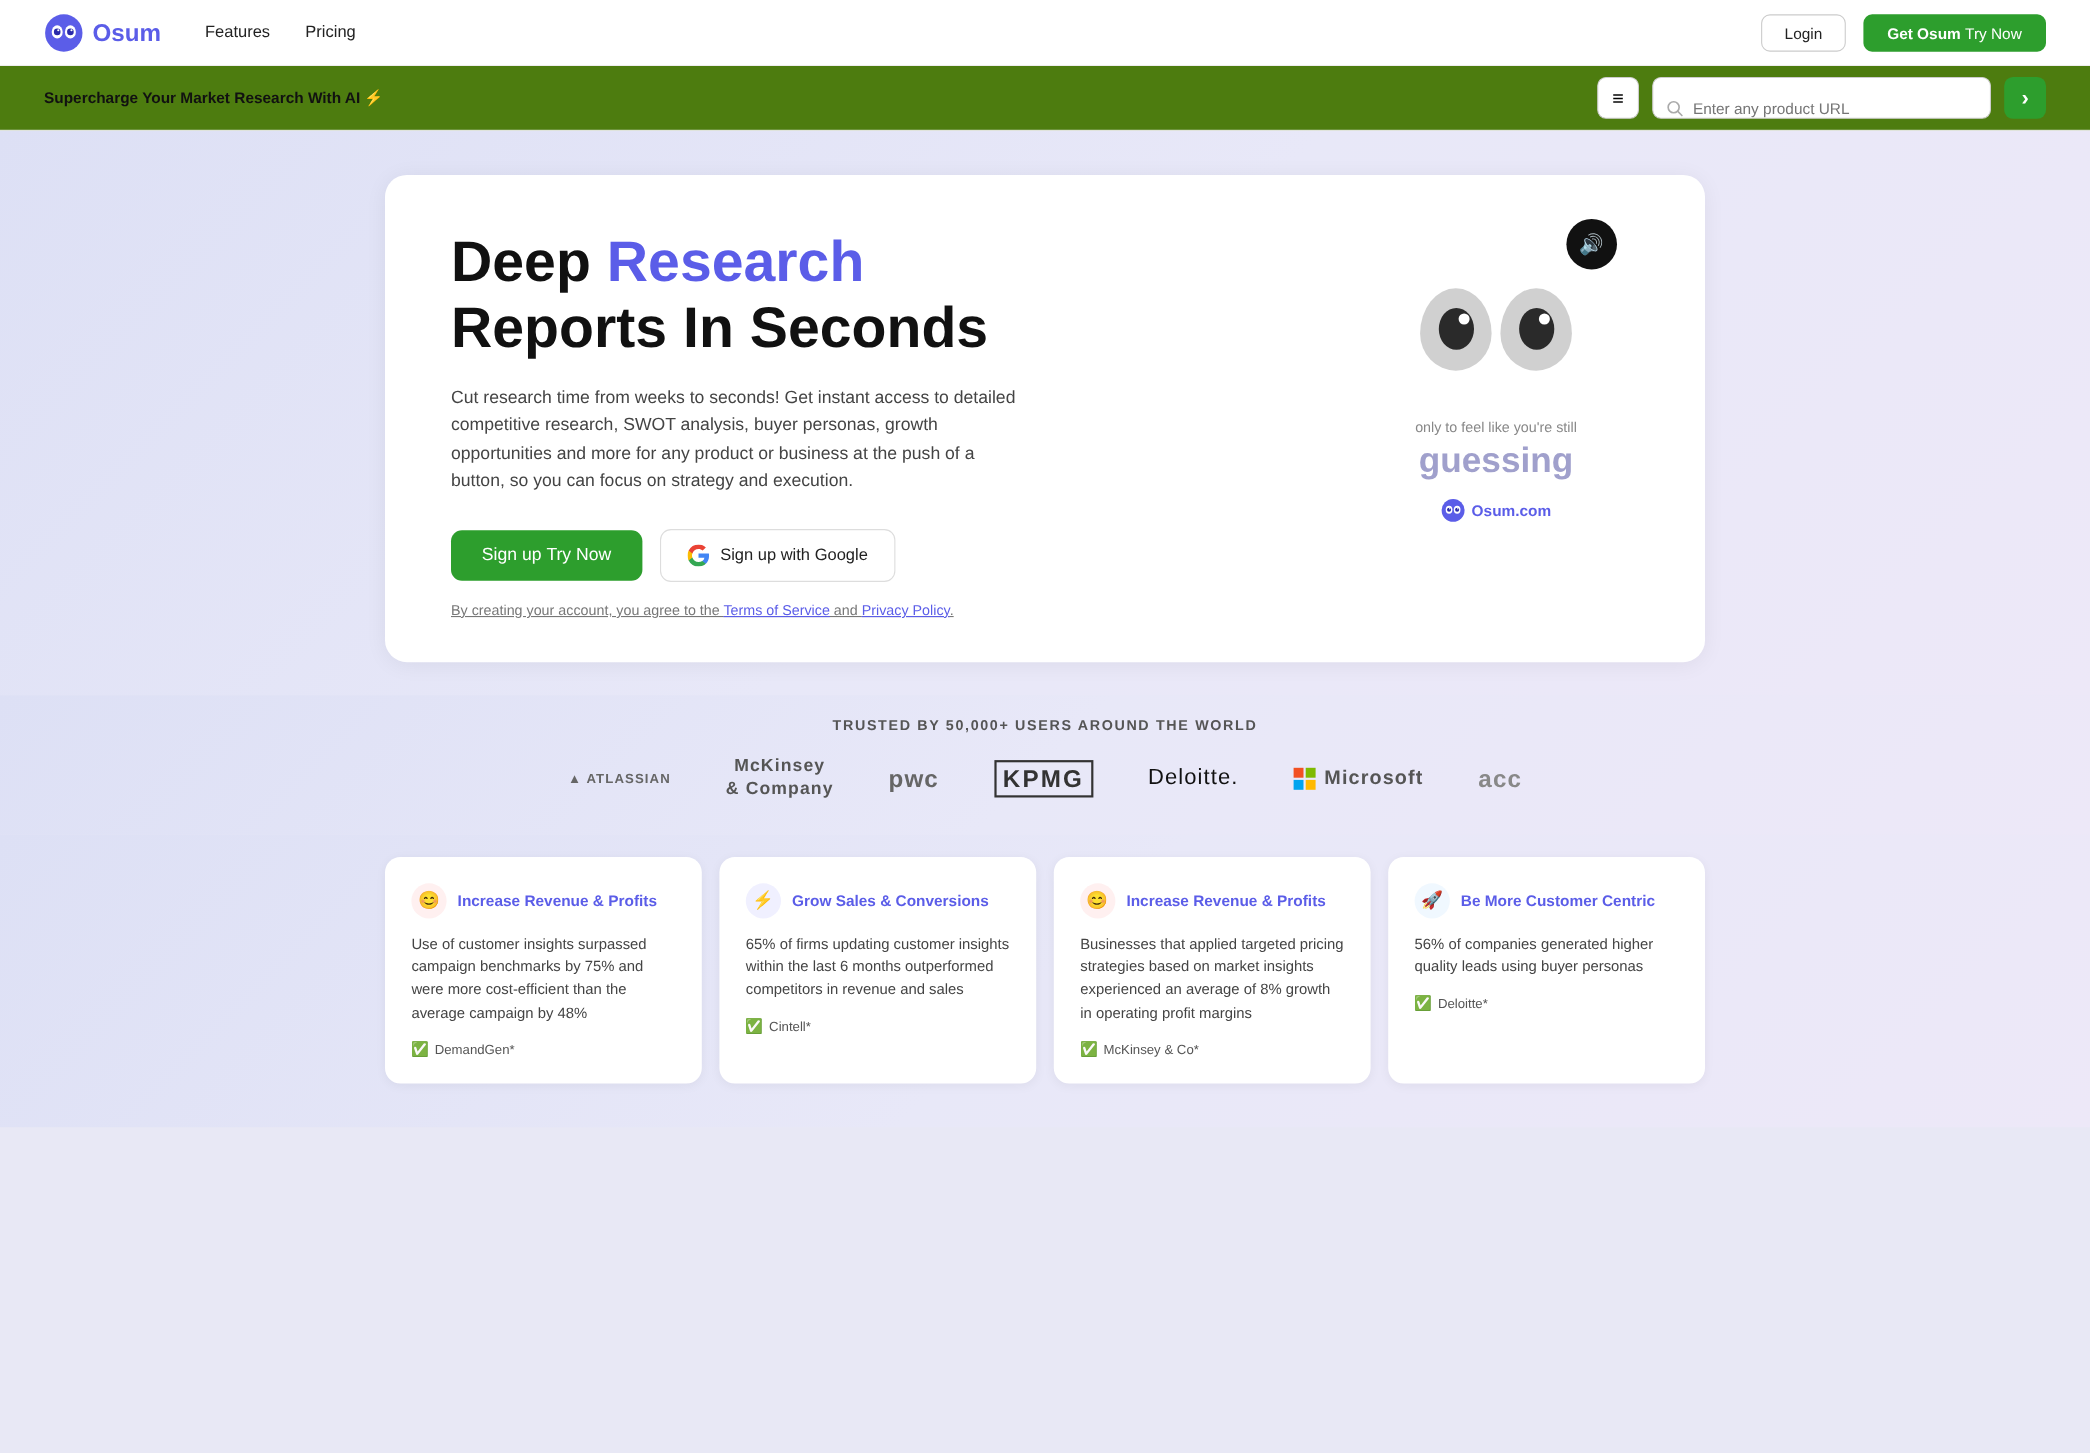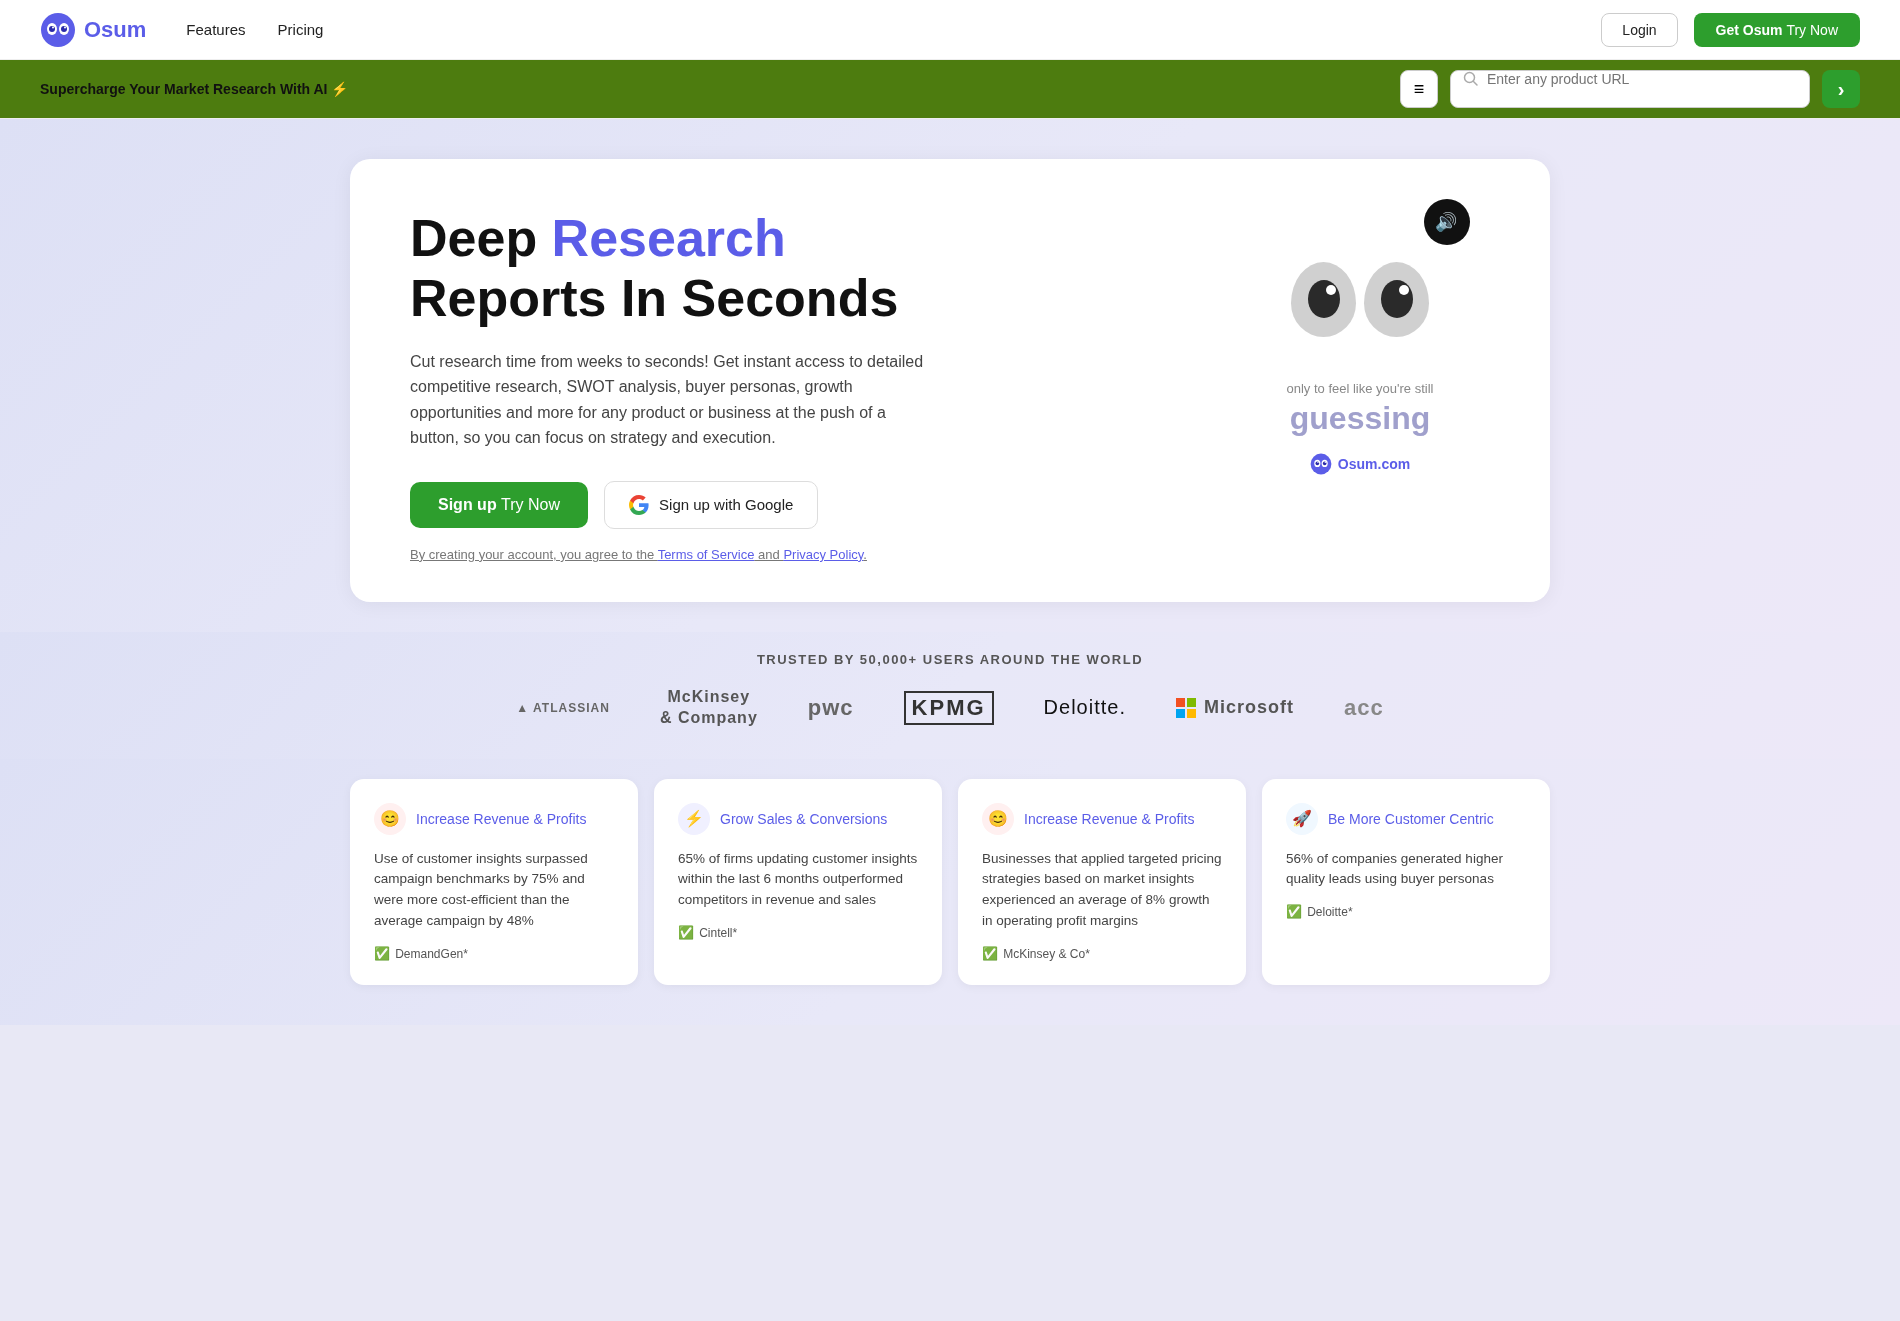--- a/index.html
+++ b/index.html
@@ -91,26 +91,26 @@
       width: 38px;
       height: 38px;
       display: flex;
       align-items: center;
       justify-content: center;
       cursor: pointer;
       margin-left: auto;
     }
     .search-input-wrap {
       display: flex;
-      align-items: flex-start;
+      align-items: flex-end;
       border: 1px solid #ccc;
       border-radius: 8px;
       padding: 0 12px;
       height: 38px;
-      width: 360px;
+      width: 308px;
       background: #fff;
     }
     .search-input-wrap input {
       border: none;
       outline: none;
       font-size: 14px;
       color: #555;
       width: 100%;
       background: transparent;
     }
@@ -358,21 +358,21 @@
       height: 32px;
       border-radius: 50%;
       background: #f0f0ff;
       display: flex;
       align-items: center;
       justify-content: center;
       font-size: 16px;
     }
     .feature-title {
       font-size: 14px;
-      font-weight: 400;
+      font-weight: 700;
       color: #5b5de8;
     }
     .feature-desc {
       font-size: 13.5px;
       color: #444;
       line-height: 1.55;
     }
     .feature-source {
       margin-top: 14px;
       font-size: 12px;
@@ -435,21 +435,21 @@
 <section class="hero-section">
   <div class="hero-card">
     <div class="hero-left">
       <h1 class="hero-title">
         <span>Deep </span><span class="highlight">Research</span><br>
         <span>Reports In Seconds</span>
       </h1>
       <p class="hero-desc">Cut research time from weeks to seconds! Get instant access to detailed competitive research, SWOT analysis, buyer personas, growth opportunities and more for any product or business at the push of a button, so you can focus on strategy and execution.</p>
       <div class="hero-buttons">
         <button class="btn-signup-primary">
-          <span style="font-weight:700;">Sign up</span>
+          <span style="font-weight:400;">Sign up</span>
           <span class="try">Try Now</span>
         </button>
         <button class="btn-google">
           <svg class="google-icon" viewBox="0 0 20 20">
             <path d="M19.6 10.23c0-.68-.06-1.36-.18-2H10v3.79h5.4a4.6 4.6 0 01-2 3.02v2.5h3.23c1.89-1.74 2.97-4.3 2.97-7.31z" fill="#4285F4"></path>
             <path d="M10 20c2.7 0 4.97-.9 6.63-2.46l-3.23-2.5c-.9.6-2.04.96-3.4.96-2.61 0-4.82-1.76-5.61-4.13H1.07v2.58A10 10 0 0010 20z" fill="#34A853"></path>
             <path d="M4.39 11.87A6.01 6.01 0 014.07 10c0-.65.11-1.28.32-1.87V5.55H1.07A10 10 0 000 10c0 1.61.39 3.14 1.07 4.45l3.32-2.58z" fill="#FBBC05"></path>
             <path d="M10 3.98c1.47 0 2.79.51 3.83 1.5l2.86-2.86C14.97.99 12.7 0 10 0A10 10 0 001.07 5.55l3.32 2.58C5.18 5.74 7.39 3.98 10 3.98z" fill="#EA4335"></path>
           </svg>
           <span>Sign up with Google</span>

